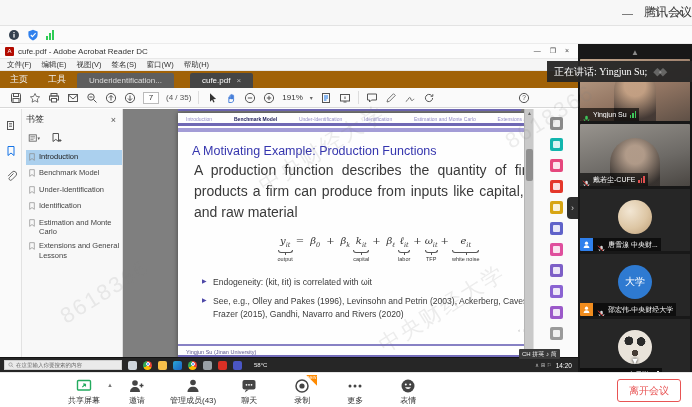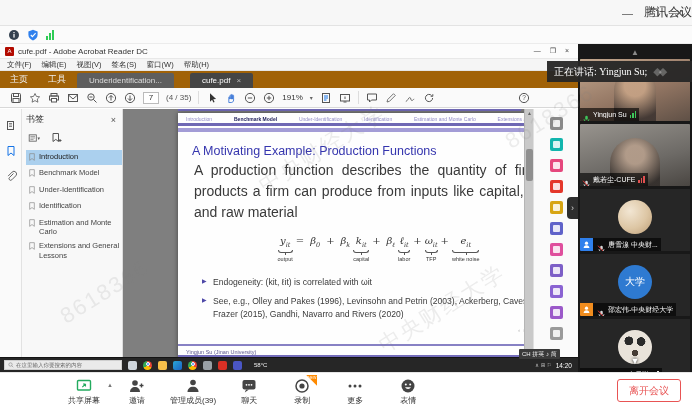--- a/index.html
+++ b/index.html
@@ -649,21 +649,21 @@
               <line x1="12.5" y1="5.5" x2="12.5" y2="9.5" stroke="#444" stroke-width="1.4"></line>
               <line x1="10.5" y1="7.5" x2="14.5" y2="7.5" stroke="#444" stroke-width="1.4"></line>
             </svg></div>
           <div class="lb">邀请</div>
         </div>
         <div class="cbtn">
           <div class="ic"><svg viewBox="0 0 16 16" width="16" height="16">
               <circle cx="8" cy="4.5" r="2.8" fill="#444"></circle>
               <path d="M2.5 14c0-3.2 2.4-5.2 5.5-5.2s5.5 2 5.5 5.2z" fill="#444"></path>
             </svg></div>
-          <div class="lb">管理成员(39)</div>
+          <div class="lb">管理成员(43)</div>
         </div>
         <div class="cbtn">
           <div class="ic"><svg viewBox="0 0 16 16" width="16" height="16">
               <rect x="1.5" y="2" width="13" height="9.5" rx="2" fill="#444"></rect>
               <path d="M5 11.5l-1.2 3L8 11.5z" fill="#444"></path>
               <circle cx="5.5" cy="6.8" r=".9" fill="#fff"></circle>
               <circle cx="8" cy="6.8" r=".9" fill="#fff"></circle>
               <circle cx="10.5" cy="6.8" r=".9" fill="#fff"></circle>
             </svg></div>
           <div class="lb">聊天</div>

